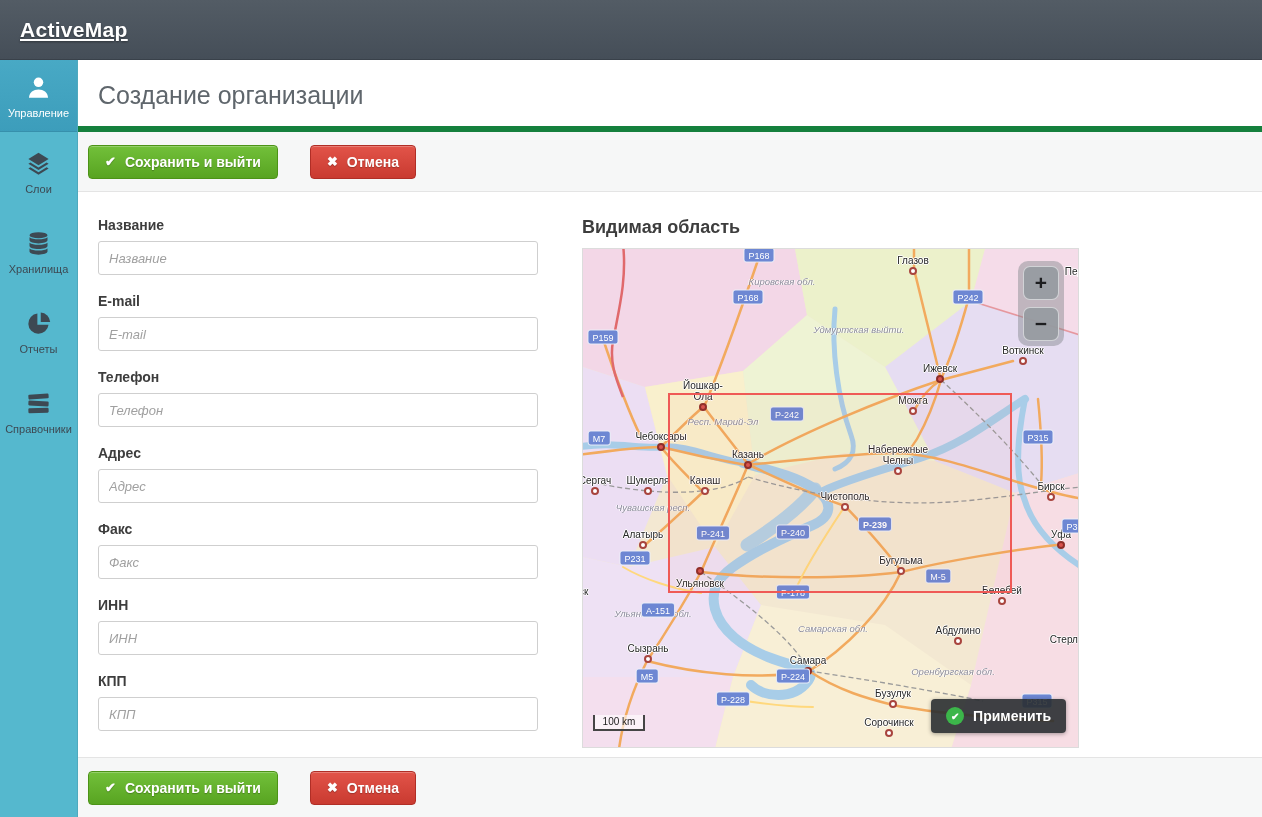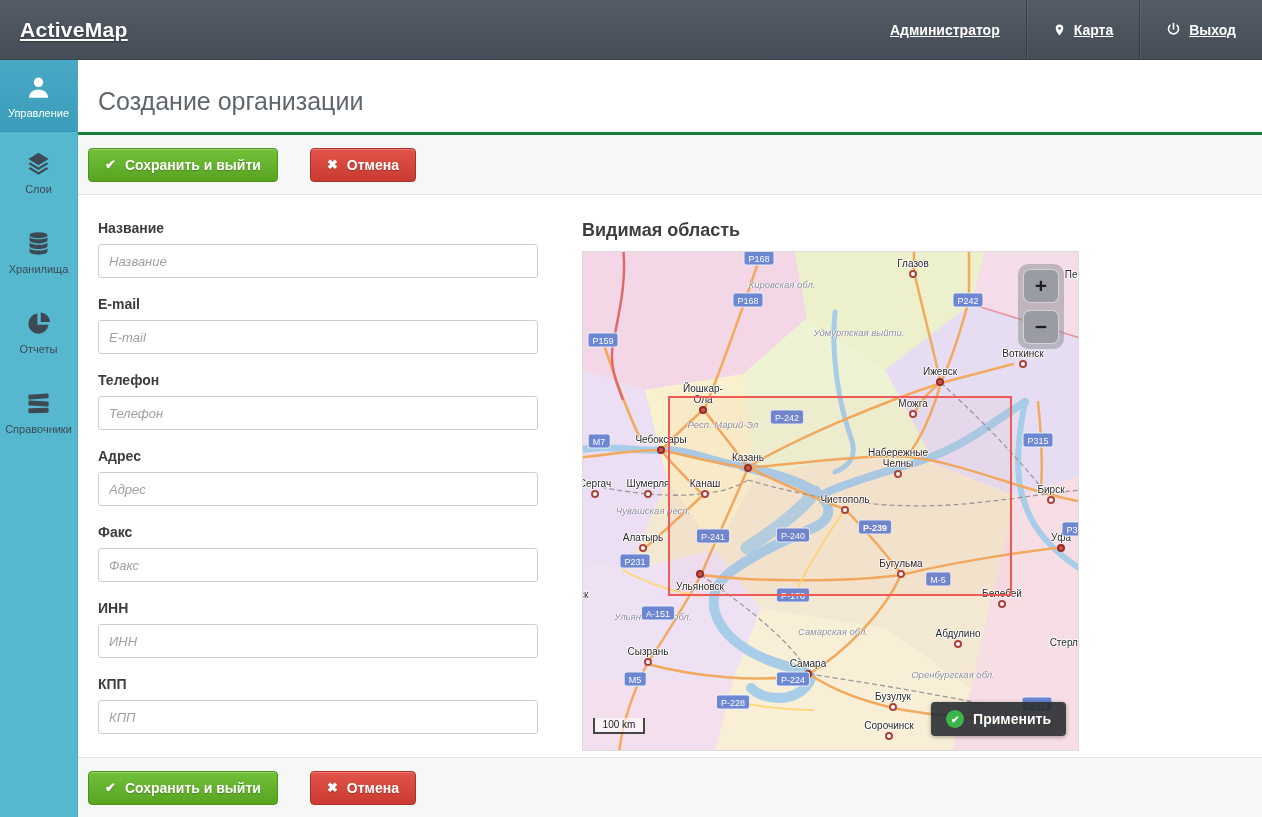--- a/index.html
+++ b/index.html
@@ -59,21 +59,21 @@
   .side-item.active {
     height:72px;
     background: linear-gradient(#48a9c5, #3c9dbb);
     color:#fff;
     box-shadow: inset 0 -1px 0 rgba(0,0,0,.08);
   }
   .side-label { line-height:11px; text-align:center; }
 
   
   main { grid-area:2/2/3/3; display:flex; flex-direction:column; background:#fff; min-height:0; }
-  .page-head { padding:27px 20px 16px; border-bottom:3px solid #15803d; background:#fff; }
+  .page-head { padding:21px 20px 16px; border-bottom:6px solid #15803d; background:#fff; }
   .page-title { font-size:25px; font-weight:400; color:#5f666c; }
 
   .toolbar {
     height:60px; flex:none;
     background:#f6f7f7;
     display:flex; align-items:center; gap:32px;
     padding-left:10px;
   }
   .toolbar.top { border-bottom:1px solid #e4e4e4; }
   .toolbar.bottom { border-top:1px solid #e4e4e4; margin-top:auto; }
@@ -184,44 +184,20 @@
     width:18px; height:18px; border-radius:50%;
     background:#3cb64a; color:#fff; font-size:10px;
     display:flex; align-items:center; justify-content:center;
   }
 </style>
 </head>
 <body>
 
 <header>
   <div class="logo">ActiveMap</div>
-  <div class="tb-right">
-    <div class="tb-item">
-      <span>Администратор</span>
-    </div>
-    <div class="tb-divider"></div>
-    <div class="tb-item">
-      <span class="tb-icon">
-        <svg width="13" height="16" viewBox="0 0 24 24" fill="currentColor">
-            <path d="M12 2a7 7 0 0 0-7 7c0 5.2 7 13 7 13s7-7.8 7-13a7 7 0 0 0-7-7zm0 9.5a2.6 2.6 0 1 1 0-5.2 2.6 2.6 0 0 1 0 5.2z"></path>
-          </svg>
-      </span>
-      <span>Карта</span>
-    </div>
-    <div class="tb-divider"></div>
-    <div class="tb-item">
-      <span class="tb-icon">
-        <svg width="15" height="15" viewBox="0 0 24 24" fill="none" stroke="currentColor" stroke-width="2.6" stroke-linecap="round">
-            <path d="M12 2.5v8.5"></path>
-            <path d="M6.3 5.4a8 8 0 1 0 11.4 0"></path>
-          </svg>
-      </span>
-      <span>Выход</span>
-    </div>
-  </div>
 </header>
 
 <aside>
   <div class="side-item active">
     <span class="icon">
       <svg viewBox="0 0 24 24">
           <circle cx="12" cy="7.4" r="4.2"></circle>
           <path d="M3.5 21c.4-4.8 4-7.2 8.5-7.2s8.1 2.4 8.5 7.2z"></path>
         </svg>
     </span>
@@ -507,21 +483,21 @@
             <div class="map-roadbadge" style="left: 16px; top: 189px;">М7</div>
             <div class="map-roadbadge" style="left: 455px; top: 188px;">Р315</div>
             <div class="map-roadbadge" style="left: 130px; top: 284px;">Р-241</div>
             <div class="map-roadbadge" style="left: 210px; top: 283px;">Р-240</div>
             <div class="map-roadbadge" style="left: 292px; top: 275px; font-weight: bold;">Р-239</div>
             <div class="map-roadbadge" style="left: 52px; top: 309px;">Р231</div>
             <div class="map-roadbadge" style="left: 494px; top: 277px;">Р315</div>
             <div class="map-roadbadge" style="left: 355px; top: 327px;">М-5</div>
             <div class="map-roadbadge" style="left: 210px; top: 343px;">Р-178</div>
             <div class="map-roadbadge" style="left: 75px; top: 361px;">А-151</div>
-            <div class="map-roadbadge" style="left: 52px; top: 427px;">М5</div>
+            <div class="map-roadbadge" style="left: 64px; top: 427px;">М5</div>
             <div class="map-roadbadge" style="left: 210px; top: 427px;">Р-224</div>
             <div class="map-roadbadge" style="left: 150px; top: 450px;">Р-228</div>
             <div class="map-roadbadge" style="left: 454px; top: 452px;">Р315</div>
           </div>
 
         <div class="map-select"></div>
 
         <div class="zoomctl">
           <div class="zoom-btn">+</div>
           <div class="zoom-btn">−</div>

